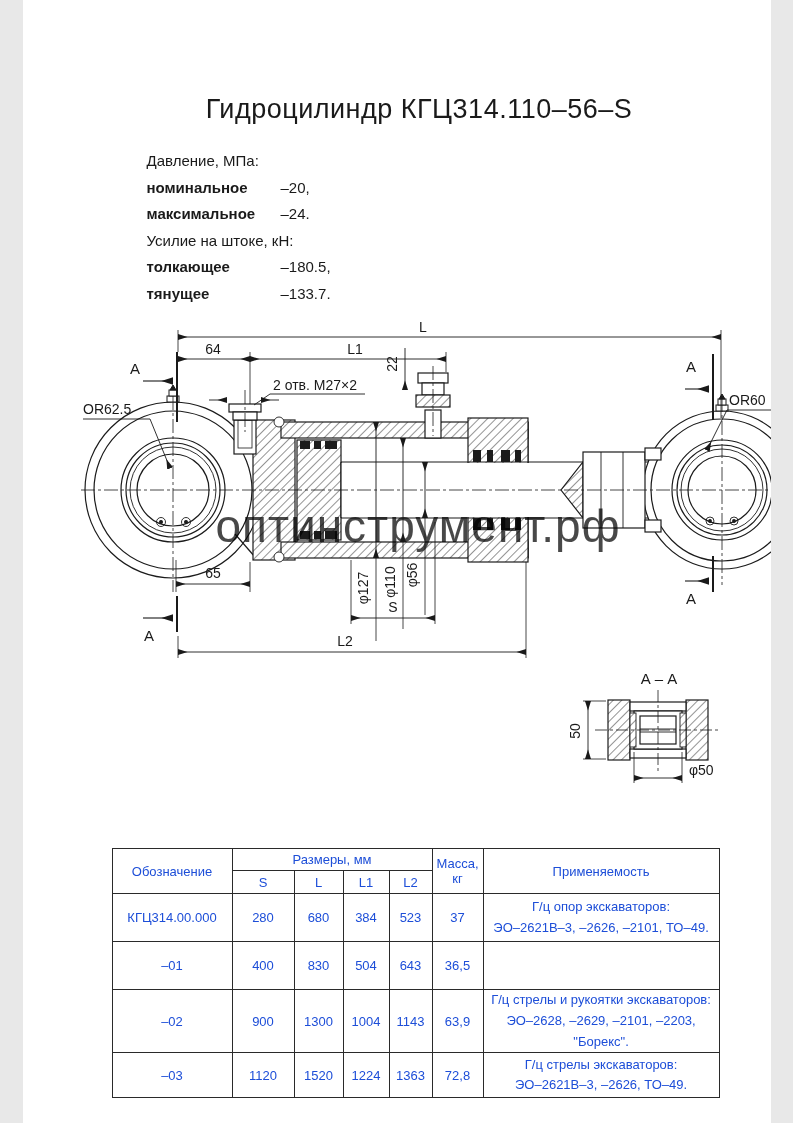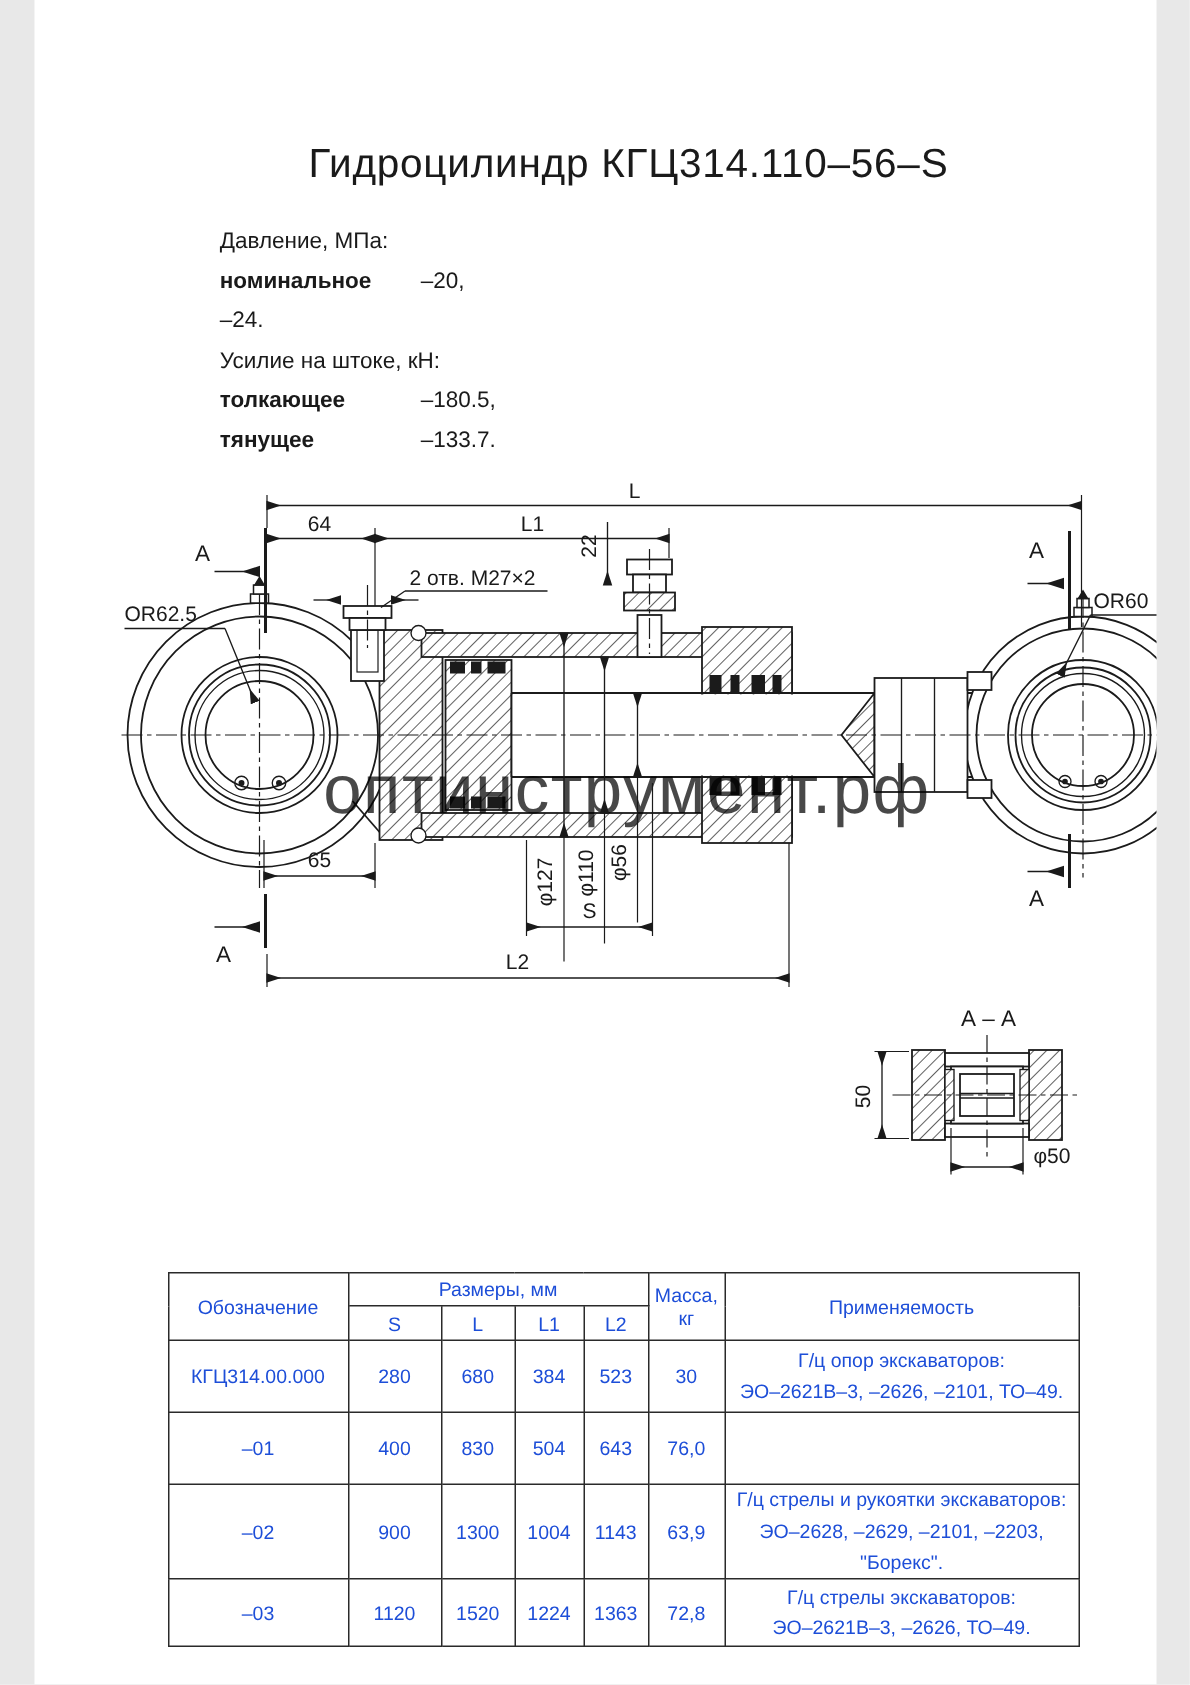--- a/index.html
+++ b/index.html
@@ -34,20 +34,21 @@
 
   <div class="specs">
     <div class="spec-row">
       <span>Давление, МПа:</span>
       </div>
     <div class="spec-row">
       <span class="lbl">номинальное</span>
       <span class="val">–20,</span>
       </div>
     <div class="spec-row">
+      <span class="lbl">максимальное</span>
       <span class="val">–24.</span>
       </div>
     <div class="spec-row">
       <span>Усилие на штоке, кН:</span>
       </div>
     <div class="spec-row">
       <span class="lbl">толкающее</span>
       <span class="val">–180.5,</span>
       </div>
     <div class="spec-row">
@@ -314,33 +315,33 @@
         <th>L2</th>
       </tr>
     </thead>
     <tbody>
       <tr style="height:48px">
         <td class="des-left">КГЦ314.00.000</td>
         <td>280</td>
         <td>680</td>
         <td>384</td>
         <td>523</td>
-        <td>30</td>
+        <td>37</td>
         <td class="app-cell">
           <div>Г/ц опор экскаваторов:</div>
           <div>ЭО–2621В–3, –2626, –2101, ТО–49.</div>
         </td>
       </tr>
       <tr style="height:48px">
         <td class="des-right">–01</td>
         <td>400</td>
         <td>830</td>
         <td>504</td>
         <td>643</td>
-        <td>76,0</td>
+        <td>36,5</td>
         <td class="app-cell">
           <div></div>
           <div></div>
         </td>
       </tr>
       <tr style="height:47px">
         <td class="des-right">–02</td>
         <td>900</td>
         <td>1300</td>
         <td>1004</td>

